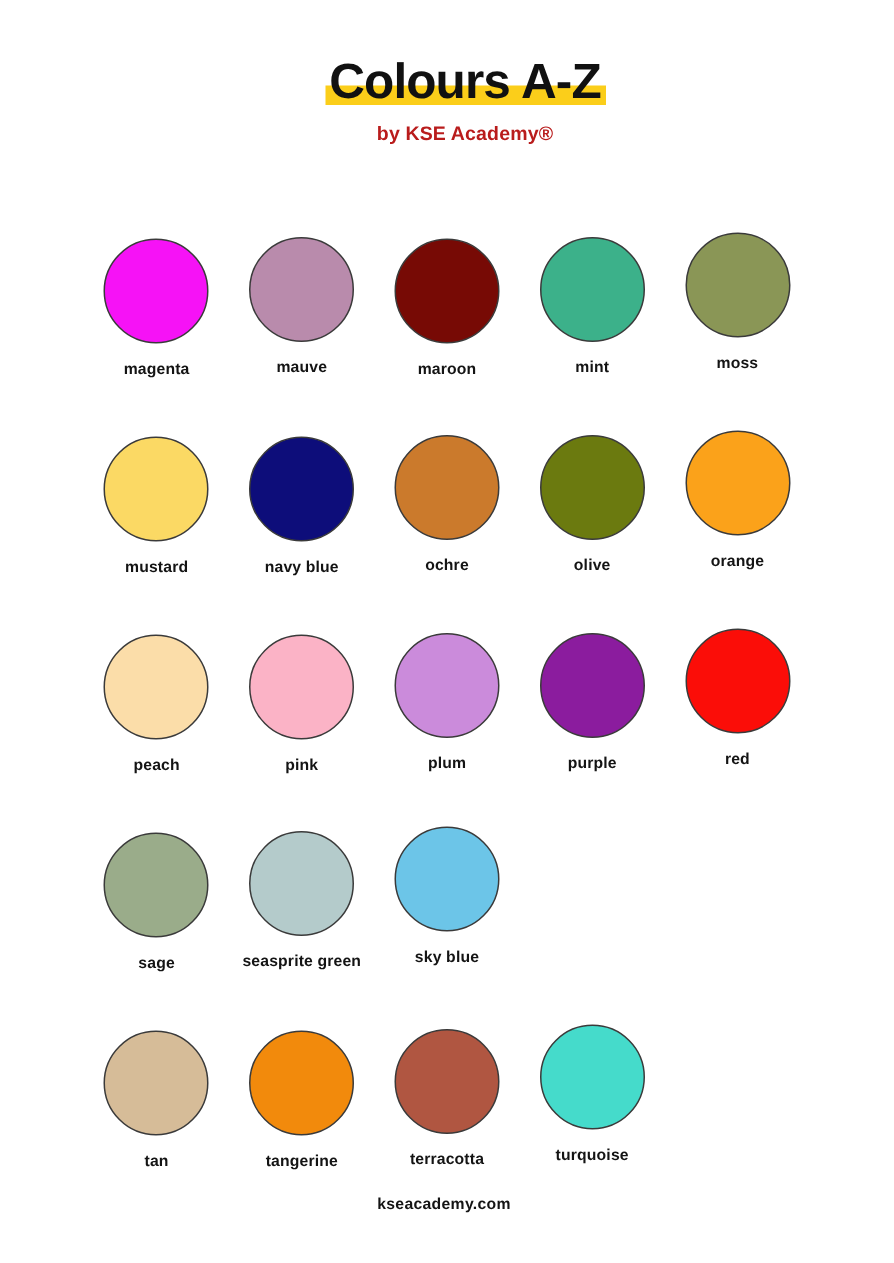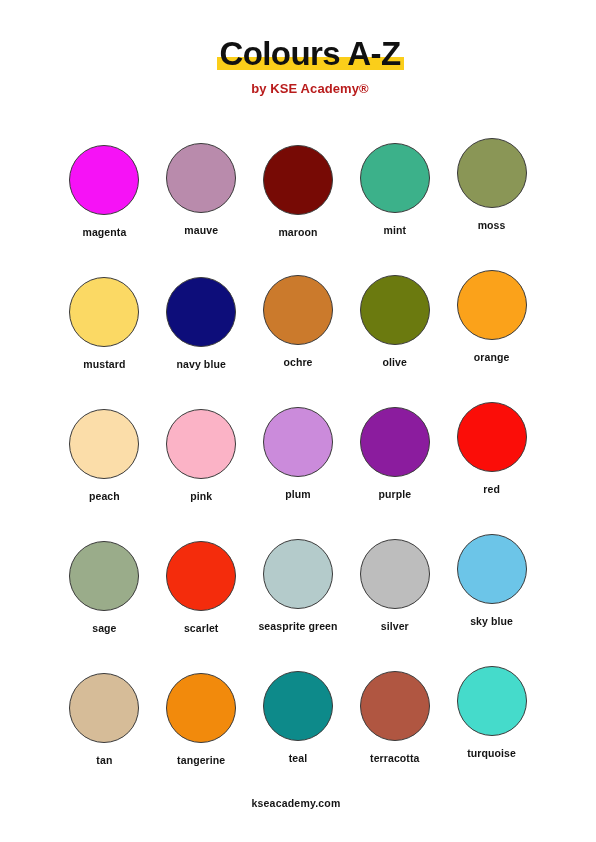--- a/index.html
+++ b/index.html
@@ -68,20 +68,21 @@
     position: absolute;
     top: 133px;
     left: 56px;
     width: 484px;
   }
 
   .row {
     display: flex;
     width: 484px;
     height: 132px;
+    align-items: center;
   }
 
   .cell {
     width: 96.8px;
     display: flex;
     flex-direction: column;
     align-items: center;
   }
 
   
@@ -199,50 +200,38 @@
         <div class="cell c5">
           <div class="swatch" style="background: rgb(251, 13, 8);"></div>
           <div class="label">red</div>
         </div>
       </div>
       <div class="row">
         <div class="cell c1">
           <div class="swatch" style="background: rgb(154, 172, 138);"></div>
           <div class="label">sage</div>
         </div>
-        <div class="cell c2">
-          <div class="swatch" style="background: rgb(244, 44, 12);"></div>
-          <div class="label">scarlet</div>
-        </div>
         <div class="cell c3">
           <div class="swatch" style="background: rgb(180, 203, 203);"></div>
           <div class="label">seasprite green</div>
         </div>
-        <div class="cell c4">
-          <div class="swatch" style="background: rgb(189, 189, 189);"></div>
-          <div class="label">silver</div>
-        </div>
         <div class="cell c5">
           <div class="swatch" style="background: rgb(108, 197, 232);"></div>
           <div class="label">sky blue</div>
         </div>
       </div>
       <div class="row">
         <div class="cell c1">
           <div class="swatch" style="background: rgb(214, 188, 152);"></div>
           <div class="label">tan</div>
         </div>
         <div class="cell c2">
           <div class="swatch" style="background: rgb(242, 138, 12);"></div>
           <div class="label">tangerine</div>
         </div>
-        <div class="cell c3">
-          <div class="swatch" style="background: rgb(13, 138, 138);"></div>
-          <div class="label">teal</div>
-        </div>
         <div class="cell c4">
           <div class="swatch" style="background: rgb(176, 86, 65);"></div>
           <div class="label">terracotta</div>
         </div>
         <div class="cell c5">
           <div class="swatch" style="background: rgb(69, 219, 203);"></div>
           <div class="label">turquoise</div>
         </div>
       </div>
     </div>

